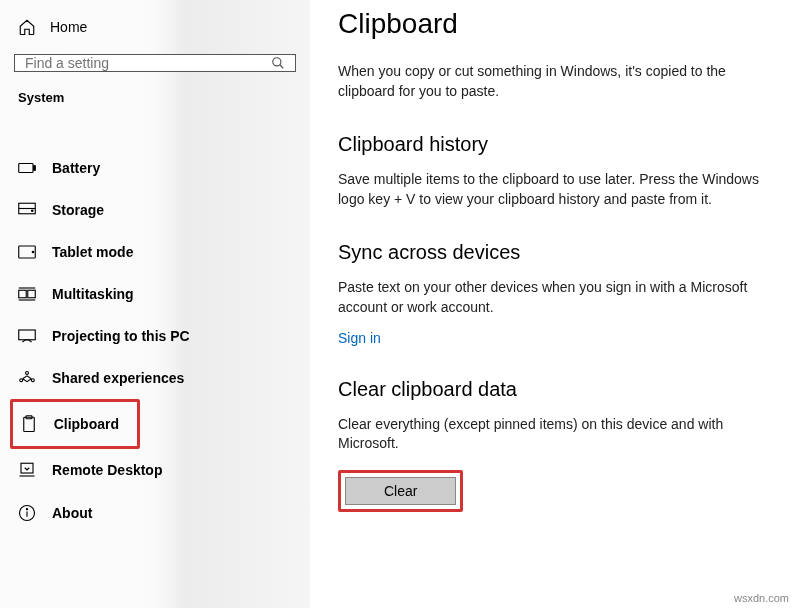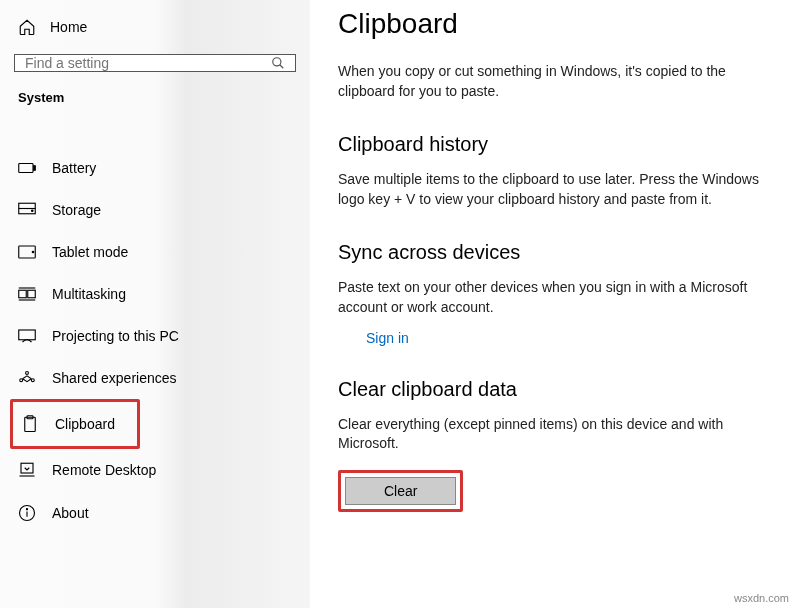--- a/index.html
+++ b/index.html
@@ -45,20 +45,21 @@
   font-size: 13px;
 }
 .nav { margin-top: 34px; display: flex; flex-direction: column; }
 .nav-item {
   display: flex;
   align-items: center;
   gap: 16px;
   padding: 13px 18px;
   cursor: pointer;
   font-size: 14px;
+  font-weight: bold;
 }
 .nav-item .ic { width: 18px; display:flex; align-items:center; justify-content:center; }
 .highlight-red {
   border: 3px solid #d43333;
   border-radius: 2px;
   width: 130px;
   margin-left: 10px;
   padding-left: 8px !important;
 }
 .main {
@@ -78,21 +79,21 @@
   margin: 32px 0 14px 0;
 }
 .main p { font-size: 14px; line-height: 1.4; color: #222; }
 .toggle-row { display: flex; align-items: center; gap: 14px; margin-top: 14px; }
 .toggle {
   width: 44px; height: 20px; border-radius: 10px; background: #0078d4; position: relative;
 }
 .toggle::after {
   content: ""; position: absolute; right: 3px; top: 3px; width: 14px; height: 14px; border-radius: 50%; background: #fff;
 }
-.link { color: #0067c0; cursor: pointer; margin-top: 12px; display: inline-block; margin-left: 28px; }
+.link { color: #0067c0; cursor: pointer; margin-top: 12px; display: inline-block; }
 .clear-btn-wrap {
   display: inline-block;
   border: 3px solid #d43333;
   border-radius: 2px;
   padding: 4px;
   margin-top: 16px;
 }
 .clear-btn {
   background: #ccc;
   border: 1px solid #888;

